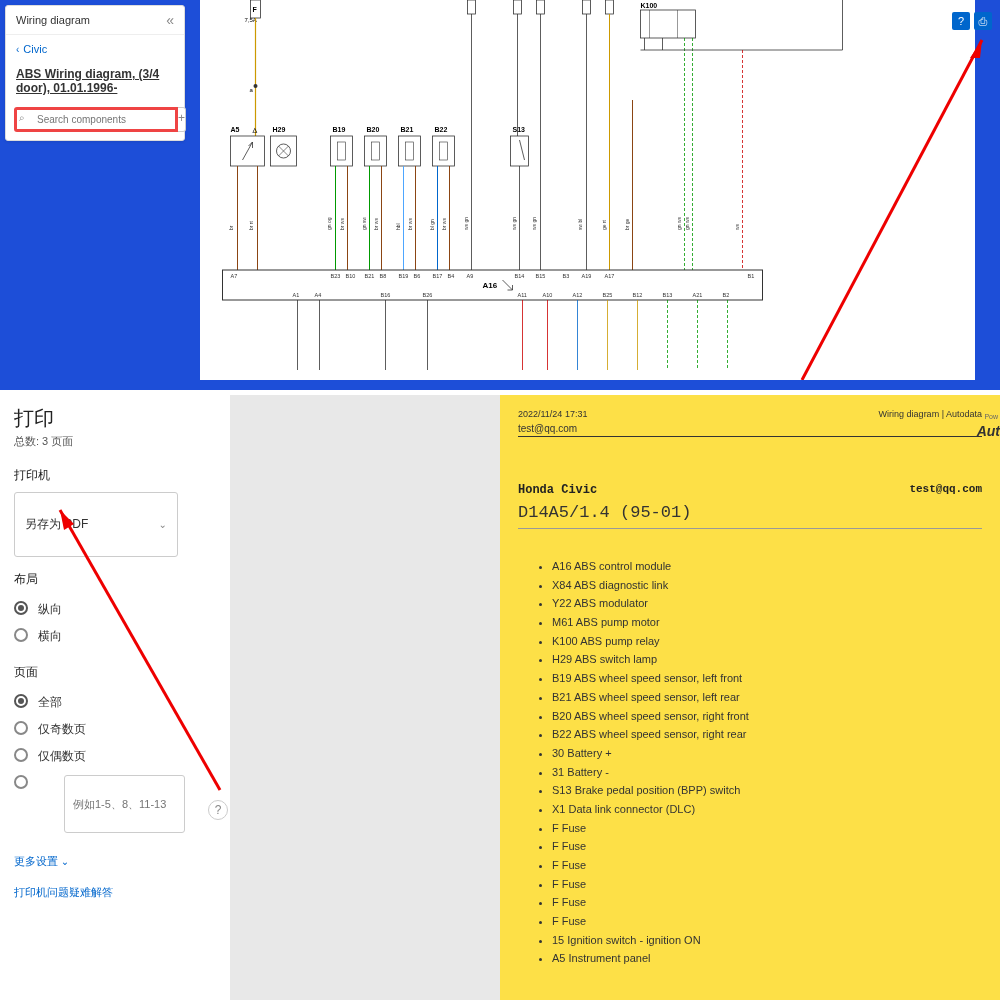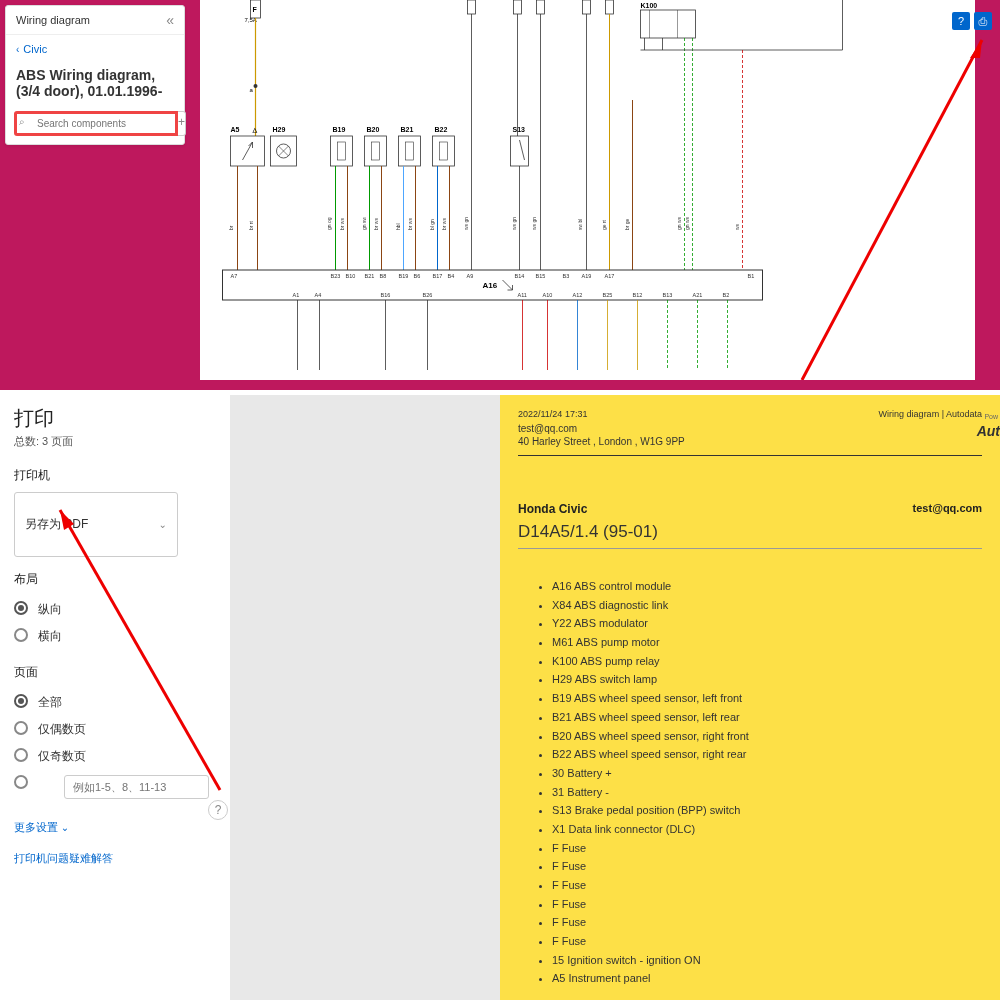--- a/index.html
+++ b/index.html
@@ -1,31 +1,31 @@
 <!DOCTYPE html>
 <html><head>
 <meta charset="utf-8">
 <style>
 * { box-sizing: border-box; margin: 0; padding: 0; }
 body { font-family: Arial, sans-serif; font-size: 12px; width: 1000px; height: 1000px; background: #fff; position: relative; overflow: hidden; }
 
 
-.top-section { position: relative; height: 390px; background: #be185d; }
+.top-section { position: relative; height: 390px; background: #1d4ed8; }
 
 
 .sidebar-panel {
   position: absolute; top: 5px; left: 5px; width: 180px;
   background: #fff; border: 1px solid #ddd; border-radius: 3px;
   box-shadow: 0 1px 3px rgba(0,0,0,0.1); z-index: 10;
 }
 .panel-header { display: flex; justify-content: space-between; align-items: center; padding: 6px 10px; border-bottom: 1px solid #eee; font-size: 11px; color: #333; }
 .collapse-icon { color: #888; cursor: pointer; font-size: 14px; }
 .back-link { display: flex; align-items: center; padding: 8px 10px; color: #0066cc; font-size: 11px; cursor: pointer; }
 .back-arrow { margin-right: 4px; font-size: 10px; }
-.diagram-title { padding: 4px 10px 8px; font-size: 14px; font-weight: bold; color: #333; }
+.diagram-title { padding: 4px 10px 8px; font-size: 12px; font-weight: bold; color: #333; text-decoration: underline; }
 .search-box { margin: 4px 8px 8px; position: relative; display: flex; }
 .search-input { flex: 1; padding: 4px 6px 4px 20px; border: 3px solid #ef4444; border-radius: 3px 0 0 3px; font-size: 10px; color: #888; }
 .search-icon-left { position: absolute; left: 5px; top: 5px; color: #888; font-size: 10px; }
 .search-plus { width: 20px; border: 1px solid #ccc; border-left: none; border-radius: 0 3px 3px 0; background: #fff; text-align: center; line-height: 20px; color: #888; cursor: pointer; font-size: 12px; }
 
 
 .top-icons { position: absolute; top: 12px; right: 8px; display: flex; gap: 4px; z-index: 10; }
 .icon-btn { width: 18px; height: 18px; background: #0066cc; color: #fff; border-radius: 2px; display: flex; align-items: center; justify-content: center; font-size: 11px; cursor: pointer; }
 
 
@@ -49,37 +49,37 @@
 .select-box { width: 164px; padding: 23px 10px; border: 1px solid #ccc; border-radius: 3px; font-size: 12px; color: #333; display: flex; justify-content: space-between; align-items: center; cursor: pointer; }
 .chevron-down { color: #888; font-size: 10px; }
 
 .radio-group { margin-top: 6px; }
 .radio-item { display: flex; align-items: flex-start; padding: 5px 0; cursor: pointer; }
 .radio-circle { width: 14px; height: 14px; border: 2px solid #888; border-radius: 50%; margin-right: 10px; position: relative; }
 .radio-circle.selected { border-color: #555; }
 .radio-circle.selected::after { content: ''; position: absolute; top: 2px; left: 2px; width: 6px; height: 6px; background: #555; border-radius: 50%; }
 .radio-label { font-size: 12px; color: #333; }
 
-.page-input { width: 145px; padding: 5px 8px; border: 1px solid #ccc; border-radius: 3px; font-size: 11px; color: #aaa; margin-left: 26px; }
+.page-input { width: 121px; padding: 22px 8px; border: 1px solid #ccc; border-radius: 3px; font-size: 11px; color: #aaa; margin-left: 26px; }
 
 .link-text { color: #0066cc; font-size: 11px; margin-top: 16px; cursor: pointer; display: block; }
 .link-text.with-chevron::after { content: ' ⌄'; font-size: 10px; }
 
 
 .preview-bg { flex: 1; background: #e8e8e8; padding: 0; position: relative; }
 .preview-page { position: absolute; left: 270px; top: 0; right: 0; bottom: 0; background: #fde047; padding: 14px 18px; overflow: hidden; }
 .preview-header { display: flex; justify-content: space-between; font-size: 9px; color: #333; margin-bottom: 4px; }
 .preview-contact { font-size: 10px; color: #333; margin-bottom: 2px; }
 .preview-address { font-size: 10px; color: #333; margin-bottom: 8px; }
 .preview-divider { border: none; border-top: 1px solid #333; margin-bottom: 4px; }
 .preview-divider.thin { border-top: 1px solid #999; }
 .logo-text { position: absolute; top: 28px; right: 0; font-size: 14px; font-style: italic; color: #333; font-weight: bold; }
 .powered { position: absolute; top: 18px; right: 2px; font-size: 7px; color: #666; }
 
-.vehicle-section { margin-top: 46px; display: flex; justify-content: space-between; }
+.vehicle-section { margin-top: 46px; display: flex; justify-content: space-between; font-family: Liberation Mono, monospace; }
 .vehicle-name { font-size: 12px; font-weight: bold; color: #222; }
 .vehicle-model { font-size: 17px; color: #333; margin-top: 6px; }
 .user-email { font-size: 11px; font-weight: bold; color: #222; }
 
 .component-list { margin-top: 28px; padding-left: 34px; }
 .component-list li { font-size: 11px; color: #333; line-height: 1.7; list-style: disc; }
 </style>
 </head>
 <body>
 
@@ -299,46 +299,45 @@
     </div>
 
     <div class="section-label">页面</div>
     <div class="radio-group">
       <div class="radio-item">
         <div class="radio-circle selected"></div>
         <span class="radio-label">全部</span>
       </div>
       <div class="radio-item">
         <div class="radio-circle"></div>
+        <span class="radio-label">仅奇数页</span>
+      </div>
+      <div class="radio-item">
+        <div class="radio-circle"></div>
         <span class="radio-label">仅偶数页</span>
-      </div>
-      <div class="radio-item">
-        <div class="radio-circle"></div>
-        <span class="radio-label">仅奇数页</span>
       </div>
       <div class="radio-item">
         <div class="radio-circle"></div>
         <input class="page-input" placeholder="例如1-5、8、11-13" style="">
       </div>
     </div>
 
     <span class="link-text with-chevron">更多设置</span>
     <span class="link-text">打印机问题疑难解答</span>
   </div>
 
   <div class="help-circle">?</div>
 
   <div class="preview-bg">
     <div class="preview-page">
       <div class="preview-header">
         <span>2022/11/24 17:31</span>
         <span>Wiring diagram | Autodata</span>
       </div>
       <div class="preview-contact">test@qq.com</div>
-      <div class="preview-address">40 Harley Street , London , W1G 9PP</div>
       <span class="powered">Pow</span>
       <span class="logo-text">Aut</span>
       <hr class="preview-divider">
 
       <div class="vehicle-section">
         <div>
           <div class="vehicle-name">Honda Civic</div>
           <div class="vehicle-model">D14A5/1.4 (95-01)</div>
         </div>
         <div class="user-email">test@qq.com</div>

